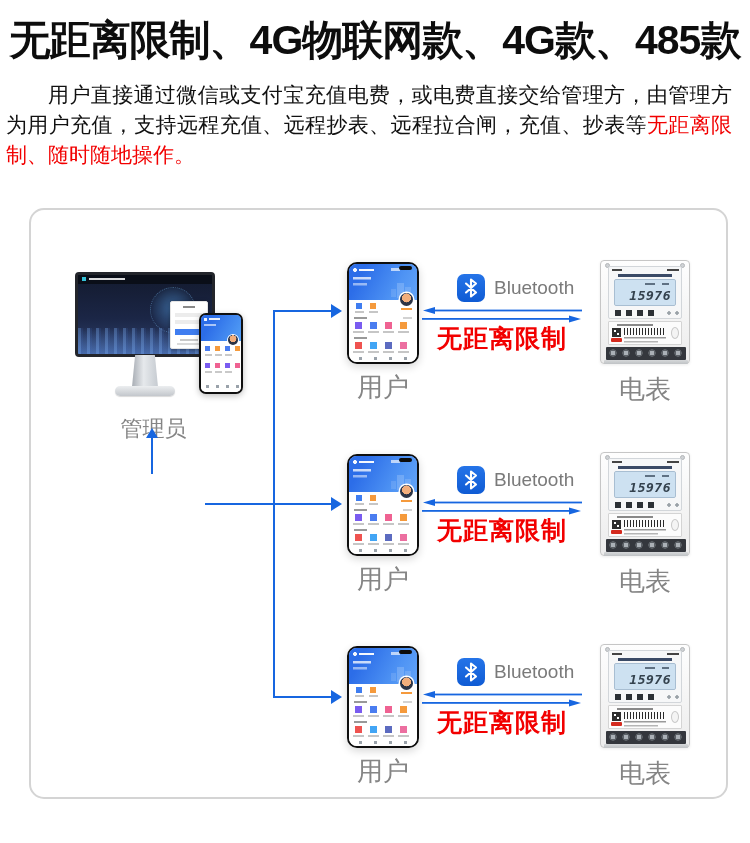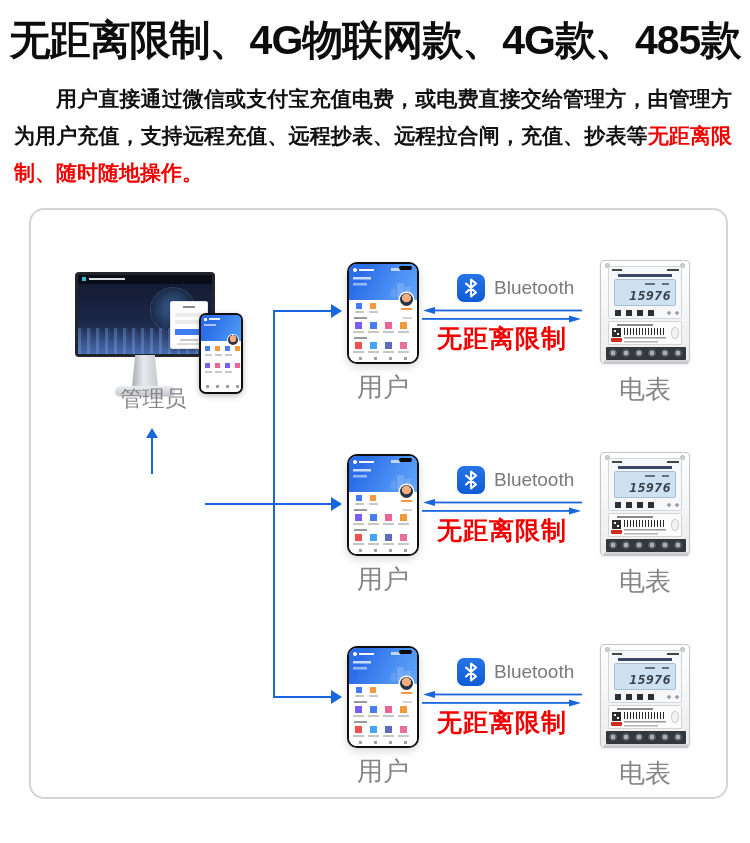--- a/index.html
+++ b/index.html
@@ -8,22 +8,22 @@
     position:relative; width:750px; height:843px; margin:0 auto;
     background:#fff; overflow:hidden;
     font-family:"Liberation Sans","DejaVu Sans",sans-serif;
   }
   .title {
     margin-top:13px; text-align:center;
     font-size:41px; font-weight:700; color:#0d0d0d; letter-spacing:-1px;
     white-space:nowrap;
   }
   .intro {
-    margin:12px 18px 0 14px; font-size:21px; font-weight:700; color:#111;
-    line-height:37px; text-align:justify; text-indent:42px;
+    margin:12px 18px 0 6px; font-size:21px; font-weight:400; color:#111;
+    line-height:30px; text-align:justify; text-indent:42px;
   }
   .intro .red { color:#f20000; }
 
   
   .diagram {
     position:absolute; left:29px; top:208px; width:699px; height:591px;
     border:2px solid #d4d4d4; border-radius:15px; background:#fff;
   }
 
   
@@ -155,21 +155,21 @@
     display:flex; align-items:center; justify-content:center; }
   .bt-text { position:absolute; left:463px; top:21px; font-size:19px; color:#7a7a7a; }
   .dbl { position:absolute; left:391px; top:51px; }
   .limit { position:absolute; left:391px; top:66px; width:160px; text-align:center;
     font-size:25px; font-weight:700; color:#f20000; letter-spacing:1px; }
 
   
   .label { position:absolute; color:#858585; font-size:26px; text-align:center; }
   .u-label { left:307px; top:114px; width:90px; }
   .e-label { left:559px; top:116px; width:110px; }
-  .admin-label { left:30px; top:174px; width:185px; font-size:22px; }
+  .admin-label { left:30px; top:204px; width:185px; font-size:22px; }
 
   
   .meter { position:absolute; left:569px; top:4px; width:90px; height:104px;
     background:linear-gradient(#fefefe,#ececec); border:1px solid #c6c6c6;
     border-radius:4px; box-shadow:0 1px 3px rgba(0,0,0,.08); }
   .m-screw { position:absolute; width:5px; height:5px; border-radius:50%;
     background:#cfd2d5; border:1px solid #b3b6b9; }
   .s1 { left:4px; top:2px; } .s2 { right:4px; top:2px; }
   .m-face { position:absolute; left:7px; top:5px; width:74px; height:53px;
     background-color:#f6f7f8; border:1px solid #d2d6da; border-radius:2px;

